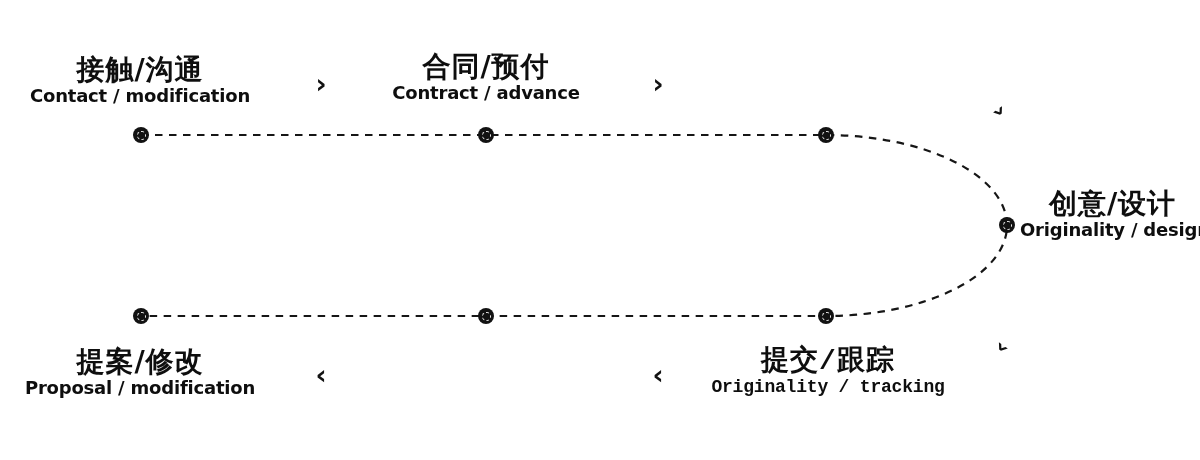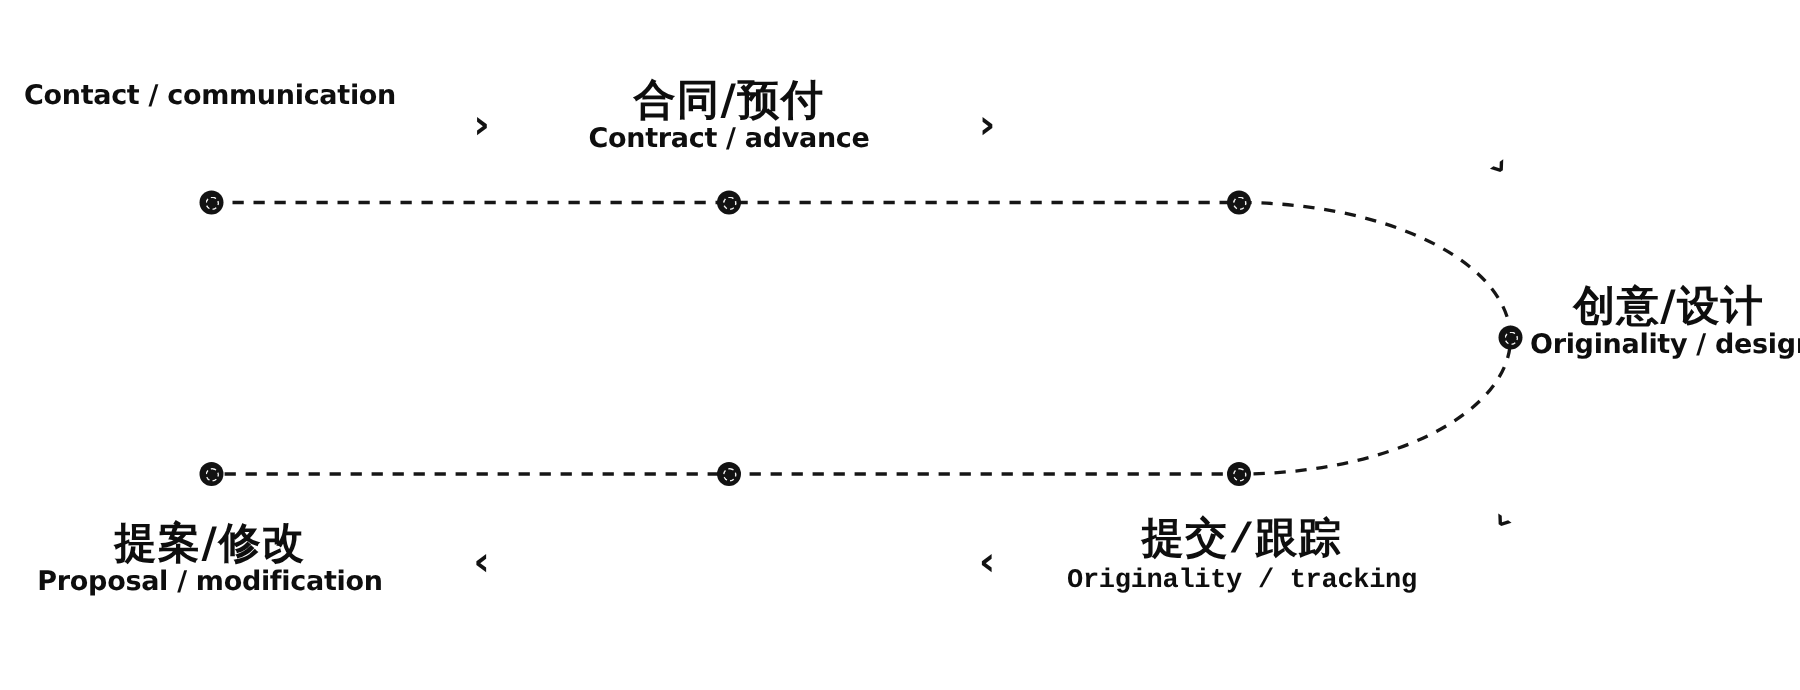--- a/index.html
+++ b/index.html
@@ -85,21 +85,22 @@
 
   <div class="marker" style="left:133px; top:127px;"></div>
   <div class="marker" style="left:478px; top:127px;"></div>
   <div class="marker" style="left:818px; top:127px;"></div>
   <div class="marker" style="left:999px; top:217px;"></div>
   <div class="marker" style="left:818px; top:308px;"></div>
   <div class="marker" style="left:478px; top:308px;"></div>
   <div class="marker" style="left:133px; top:308px;"></div>
 
   <div class="stage" style="left:10px; top:54px; width:260px;">
-    <div class="en">Contact / communication</div>
+    <div class="zh">接触/沟通</div>
+    <div class="en">Contact / modification</div>
   </div>
   <div class="stage" style="left:356px; top:51px; width:260px;">
     <div class="zh">合同/预付</div>
     <div class="en">Contract / advance</div>
   </div>
 
   <div class="stage" style="left:1020px; top:188px; width:185px;">
     <div class="zh">创意/设计</div>
     <div class="en">Originality / design</div>
   </div>

